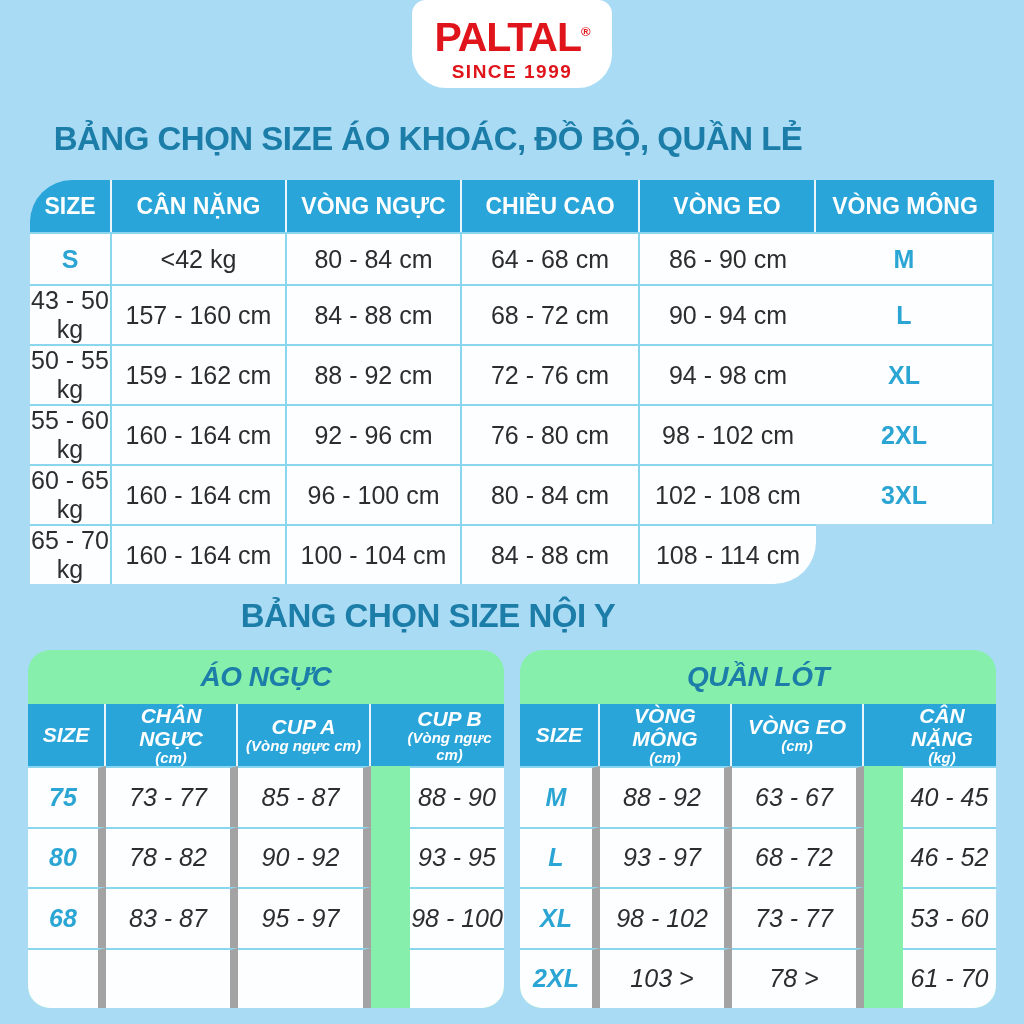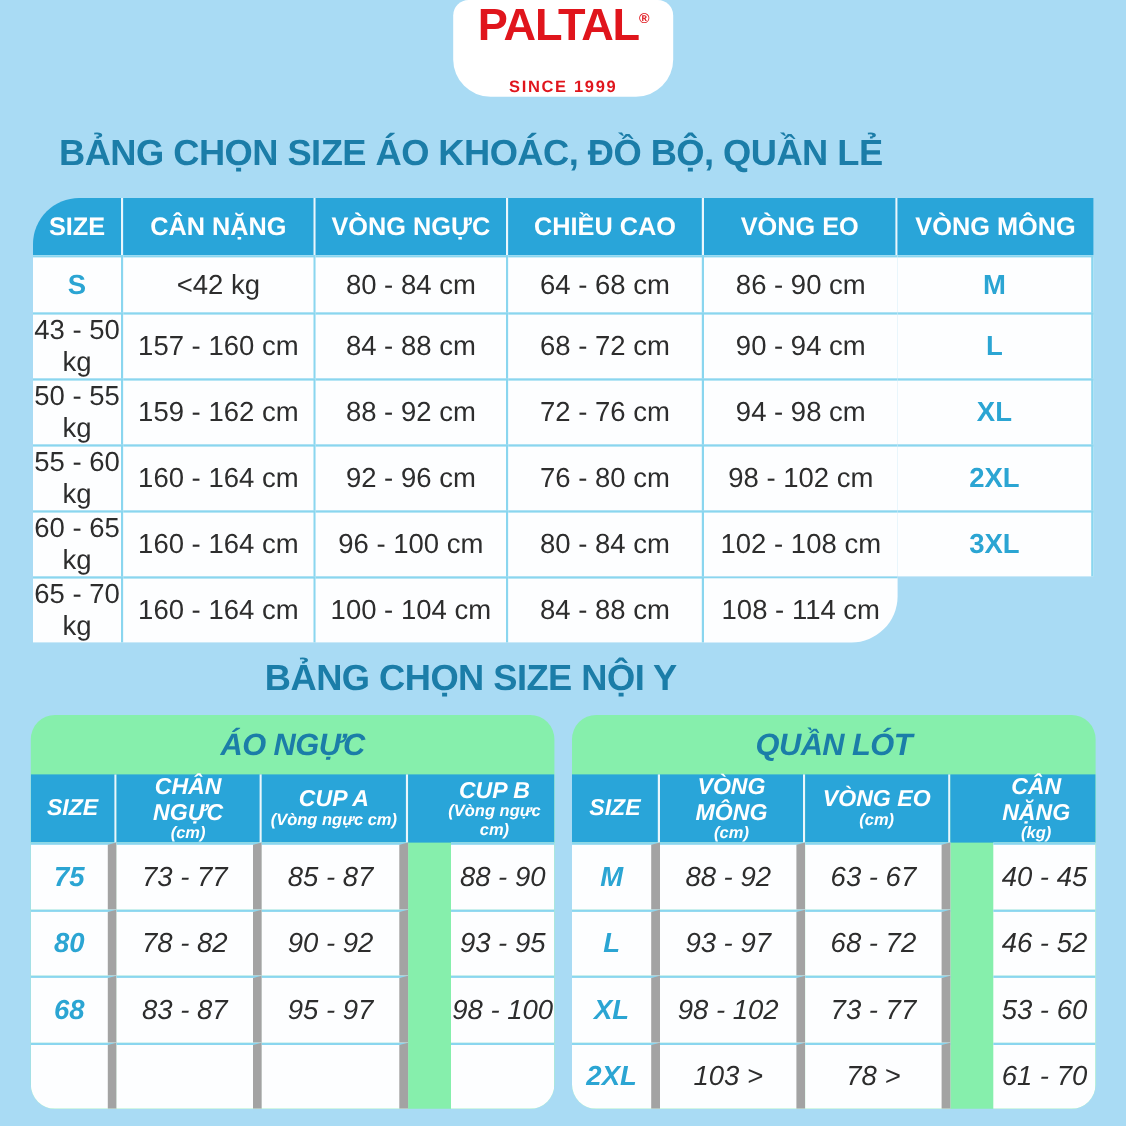--- a/index.html
+++ b/index.html
@@ -5,26 +5,26 @@
   html,body{margin:0;padding:0;}
   body{
     width:1024px;height:1024px;position:relative;overflow:hidden;
     background:#A9DBF4;
     font-family:"Liberation Sans", sans-serif;
   }
   
   .logo-card{
     position:absolute;left:412px;top:0;width:200px;height:88px;
     background:#ffffff;border-radius:14px 14px 34px 34px;
-    display:flex;flex-direction:column;align-items:center;justify-content:space-between;
-    padding-top:2px;box-sizing:border-box;
+    display:flex;flex-direction:column;align-items:center;justify-content:center;
+    padding-top:12px;box-sizing:border-box;
   }
   .brand{color:#E0151C;font-size:41px;font-weight:bold;letter-spacing:-1px;line-height:1;white-space:nowrap;}
   .brand .reg{font-size:13px;vertical-align:super;font-weight:bold;}
-  .tagline{color:#E0151C;font-size:15px;font-weight:bold;letter-spacing:1.5px;margin-top:3px;}
+  .tagline{color:#E0151C;font-size:19px;font-weight:bold;letter-spacing:1.5px;margin-top:3px;}
   
   .section-title{
     position:absolute;left:0;width:856px;text-align:center;
     color:#1B7DA8;font-weight:bold;font-size:33px;letter-spacing:-0.5px;white-space:nowrap;
   }
   #title1{top:120px;}
   #title2{top:597px;}
   
   .th{
     background:#29A5D9;color:#ffffff;font-weight:bold;font-size:23px;

